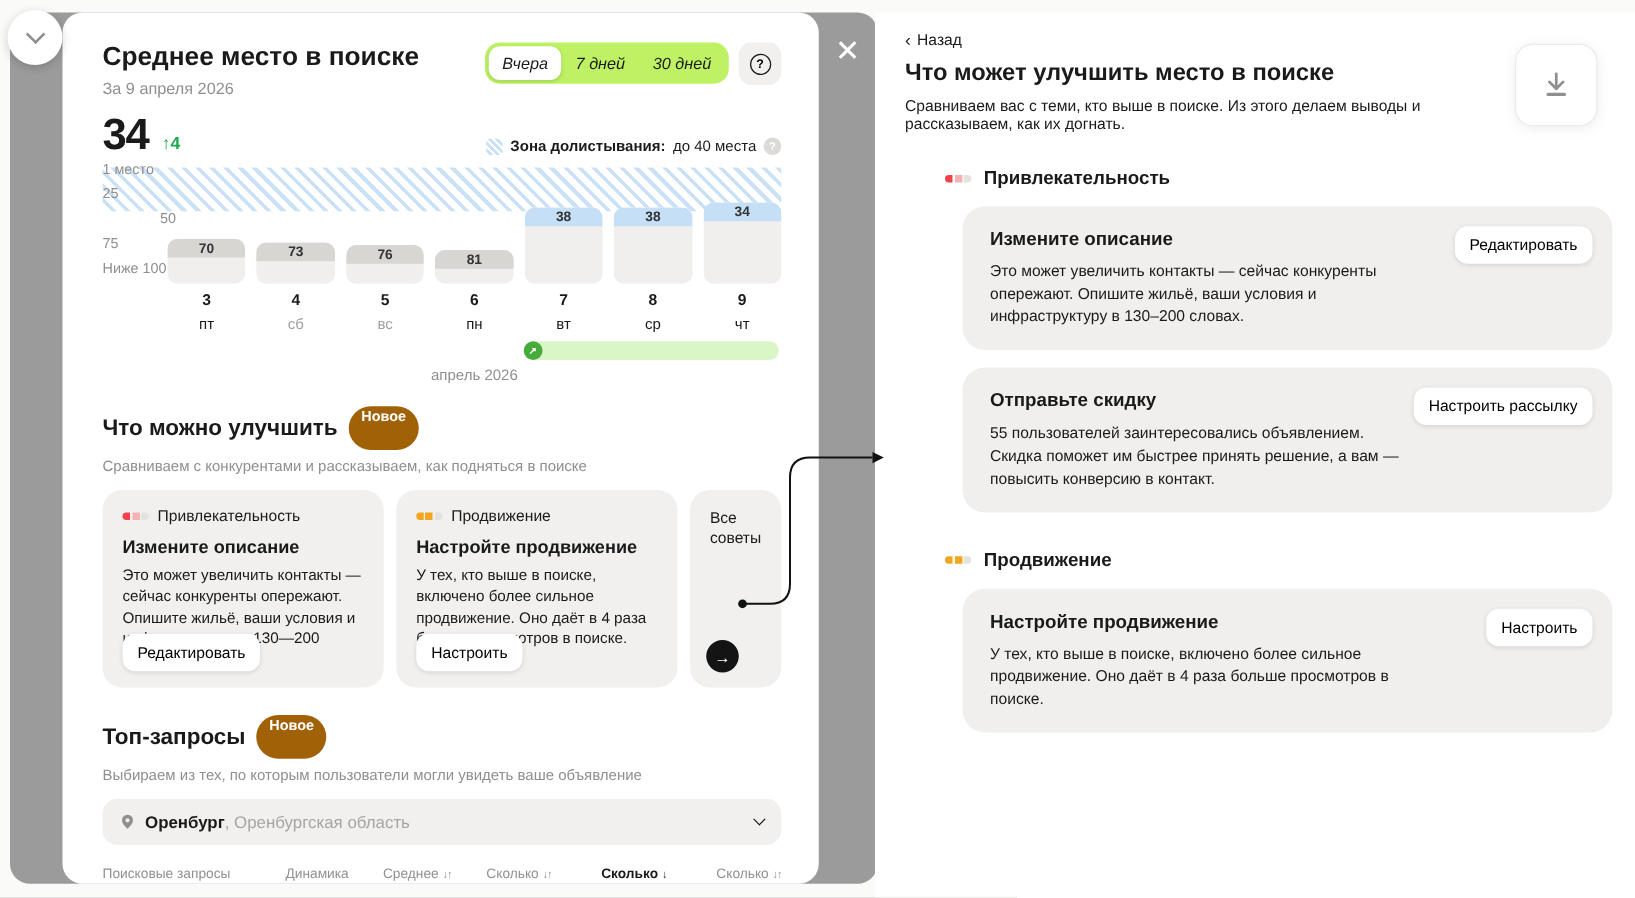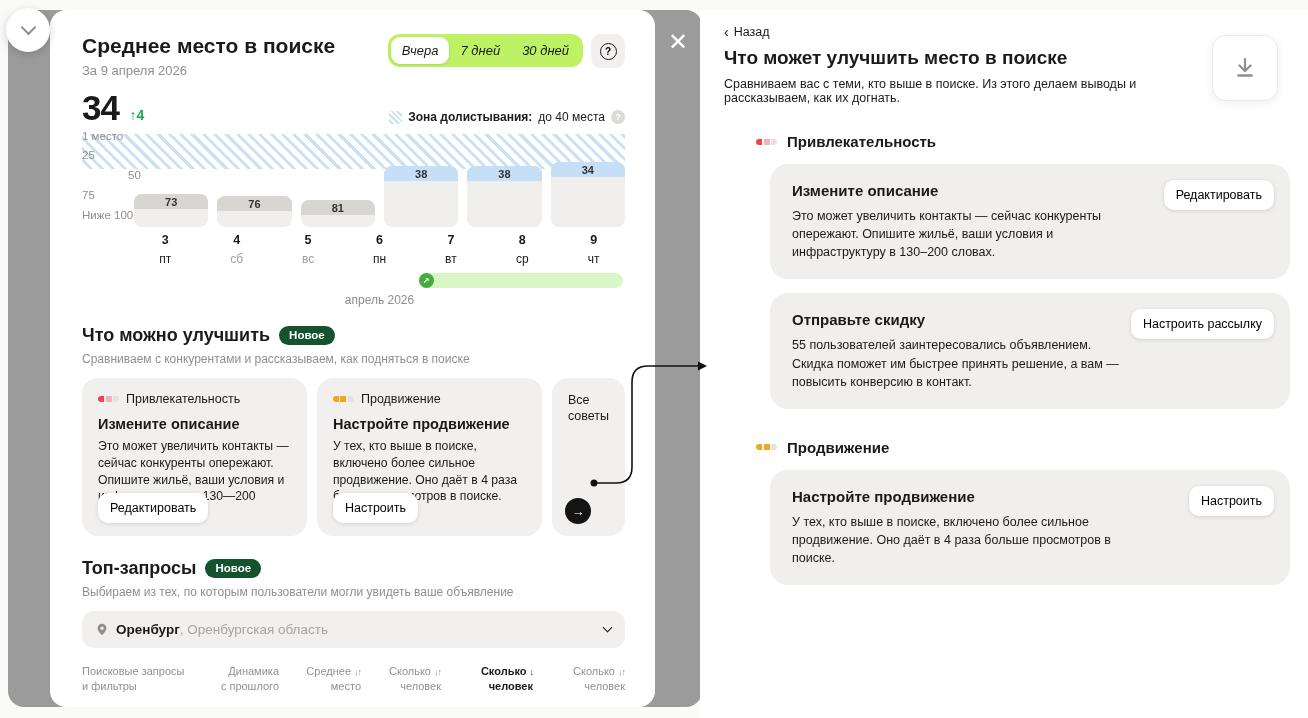--- a/index.html
+++ b/index.html
@@ -51,21 +51,21 @@
   .xwd.weekend { color:#a3a19e; }
   .promo-row { position:relative; margin-left:52px; height:15px; margin-top:7px; }
   .promo-pill { position:absolute; top:0; bottom:0; background:#d9f6c6; border-radius:8px; }
   .promo-ic { position:absolute; left:0; top:0; width:15px; height:15px; border-radius:50%; background:#46ab3a; color:#fff; font-size:8px; font-weight:700; display:flex; align-items:center; justify-content:center; }
   .month-lab { text-align:center; font-size:12px; color:#8f8f8f; margin-top:5px; margin-left:52px; }
 
   
   .sec { margin-top:18px; }
   .sec-h { display:flex; align-items:center; gap:9px; }
   .sec-h h2 { font-size:18px; font-weight:700; }
-  .badge-new { background:#14532d; color:#fff; font-size:11.5px; font-weight:600; padding:3px 10px 4px; border-radius:20px; }
+  .badge-new { background:#a16207; color:#fff; font-size:11.5px; font-weight:600; padding:3px 10px 20px; border-radius:20px; }
   .sec-sub { font-size:12px; color:#8f8f8f; margin-top:6px; }
   .cards { display:flex; gap:10px; margin-top:12px; align-items:stretch; }
   .card { background:#f1f0ee; border-radius:16px; padding:14px 16px; position:relative; min-height:150px; }
   .card.w { width:234px; }
   .card.tips { flex:1; }
   .cat-row { display:flex; align-items:center; gap:7px; font-size:12.5px; }
   .meter { display:flex; gap:1.5px; align-items:center; }
   .meter span { width:6px; height:6px; }
   .meter span:first-child { border-radius:3px 0 0 3px; }
   .meter span:last-child { border-radius:0 3px 3px 0; }
@@ -156,20 +156,25 @@
     <div class="chart">
       <div class="plot" id="plot">
           <div class="hatch-zone" style="height: 35px;"></div>
           <div class="ylab" style="top: -4px;">1 место</div>
           <div class="ylab" style="top: 15px;">25</div>
           <div class="ylab" style="top: 35px; padding-left: 46px;">50</div>
           <div class="ylab" style="top: 55px;">75</div>
           <div class="ylab" style="top: 75px;">Ниже 100</div>
           <div class="bars">
             <div class="bcol">
+              <div class="bar" style="top: 57px;">
+                <div class="cap">70</div>
+              </div>
+            </div>
+            <div class="bcol">
               <div class="bar" style="top: 60px;">
                 <div class="cap">73</div>
               </div>
             </div>
             <div class="bcol">
               <div class="bar" style="top: 62px;">
                 <div class="cap">76</div>
               </div>
             </div>
             <div class="bcol">

